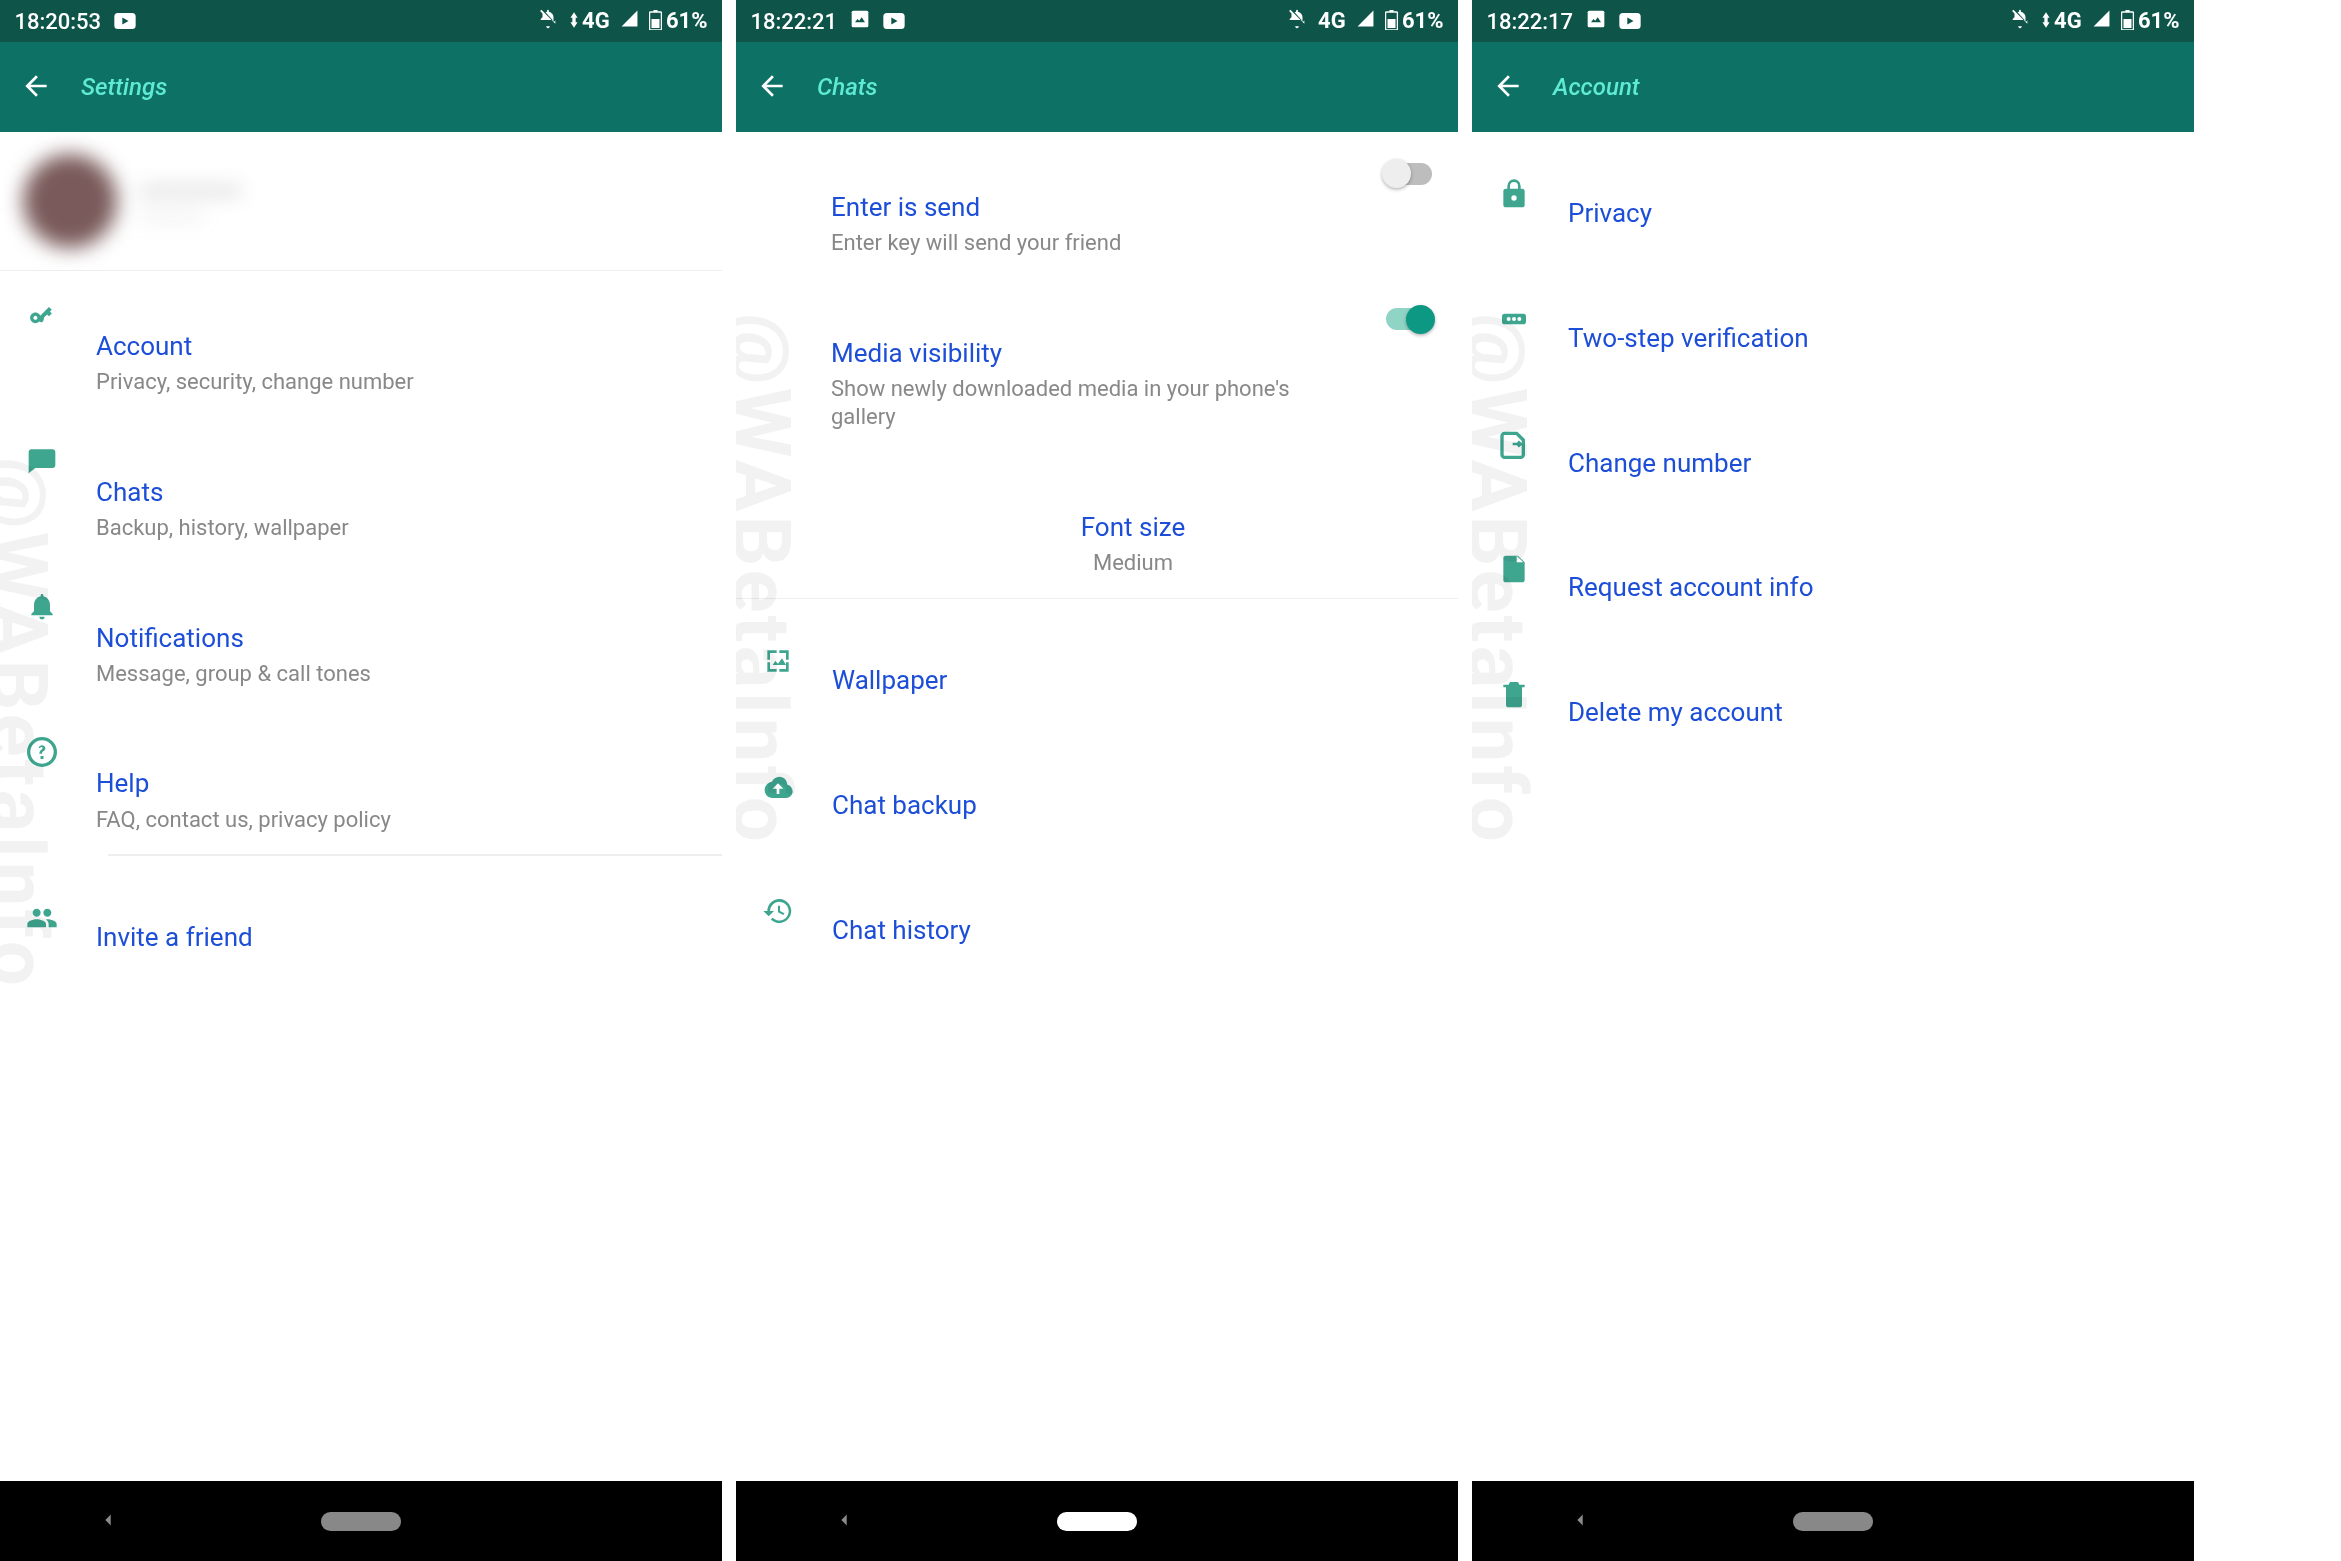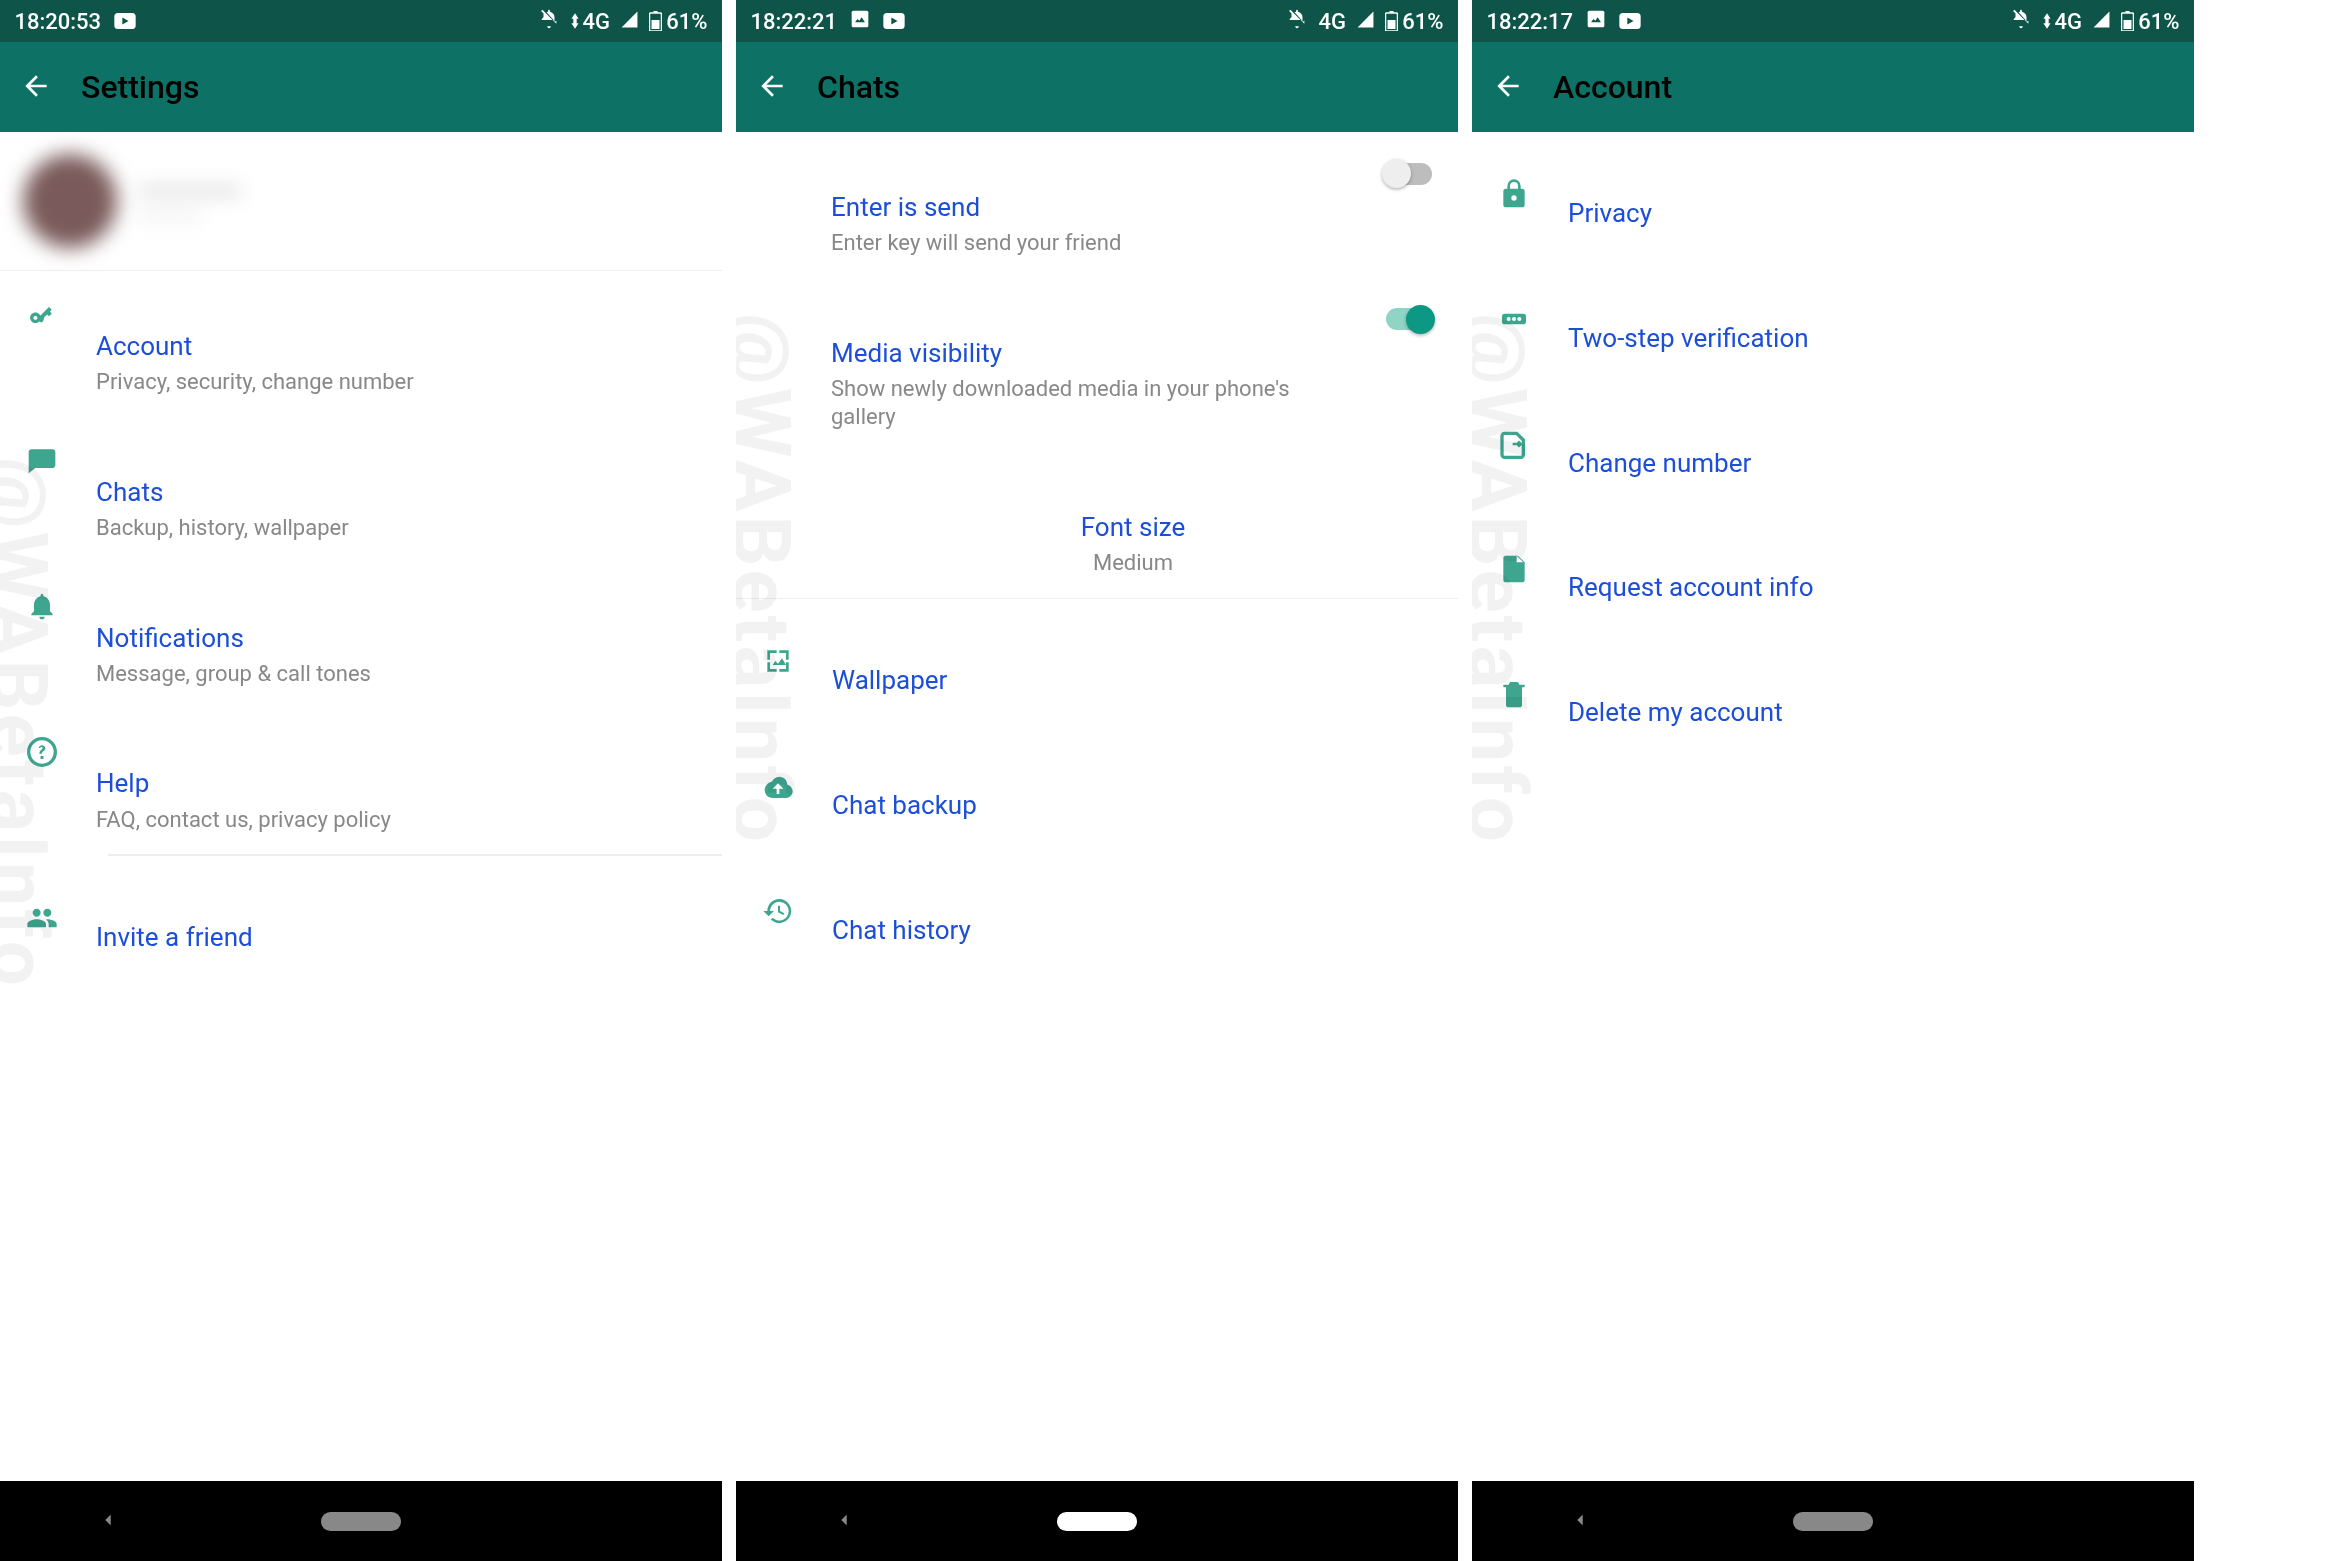--- a/index.html
+++ b/index.html
@@ -2,24 +2,24 @@
 <html style="font-size:11.6px"><head>
 <meta charset="utf-8">
 <style>
 * { margin: 0; padding: 0; box-sizing: border-box; font-family: Roboto, -apple-system, sans-serif; }
 body { background: #fff; width: 2342px; height: 1561px; transform-origin: top left; }
 .container { display: flex; width: 2194px; height: 1561px; gap: 14px; }
 .screen { width: 781px; height: 1561px; display: flex; flex-direction: column; background: #fff; position: relative; }
 
 .status-bar { background: #0e5448; height: 42px; color: #fff; display: flex; align-items: center; padding: 0 14.5px; font-size: 22px; font-weight: 500; }
 .status-left { display: flex; align-items: center; gap: 13px; }
-.status-right { margin-left: auto; display: flex; align-items: center; gap: 10px; }
+.status-right { margin-left: auto; display: flex; align-items: flex-start; gap: 10px; font-weight: bold; }
 
 .app-bar { background: #0d7265; height: 90px; display: flex; align-items: center; padding: 0 20px; gap: 29px; }
-.app-bar-title { color: #000000; font-size: 32px; font-weight: 500; }
+.app-bar-title { color: #5eead4; font-size: 24px; font-weight: 500; font-style: italic; }
 .back-arrow svg { fill: #fff; }
 
 .content { flex: 1; background: #fff; overflow: hidden; position: relative; }
 
 .profile-row { display: flex; align-items: center; padding: 22px 23px; gap: 22px; filter: blur(10px); }
 .avatar { width: 94px; height: 94px; border-radius: 50%; background: #7a5a5a; }
 .profile-text .name { font-size: 26px; color: #222; height: 29px; }
 .profile-text .sub { font-size: 20px; color: #888; height: 22px; }
 
 .divider-full { height: 1.4px; background: #eee; margin: 0 0; }

